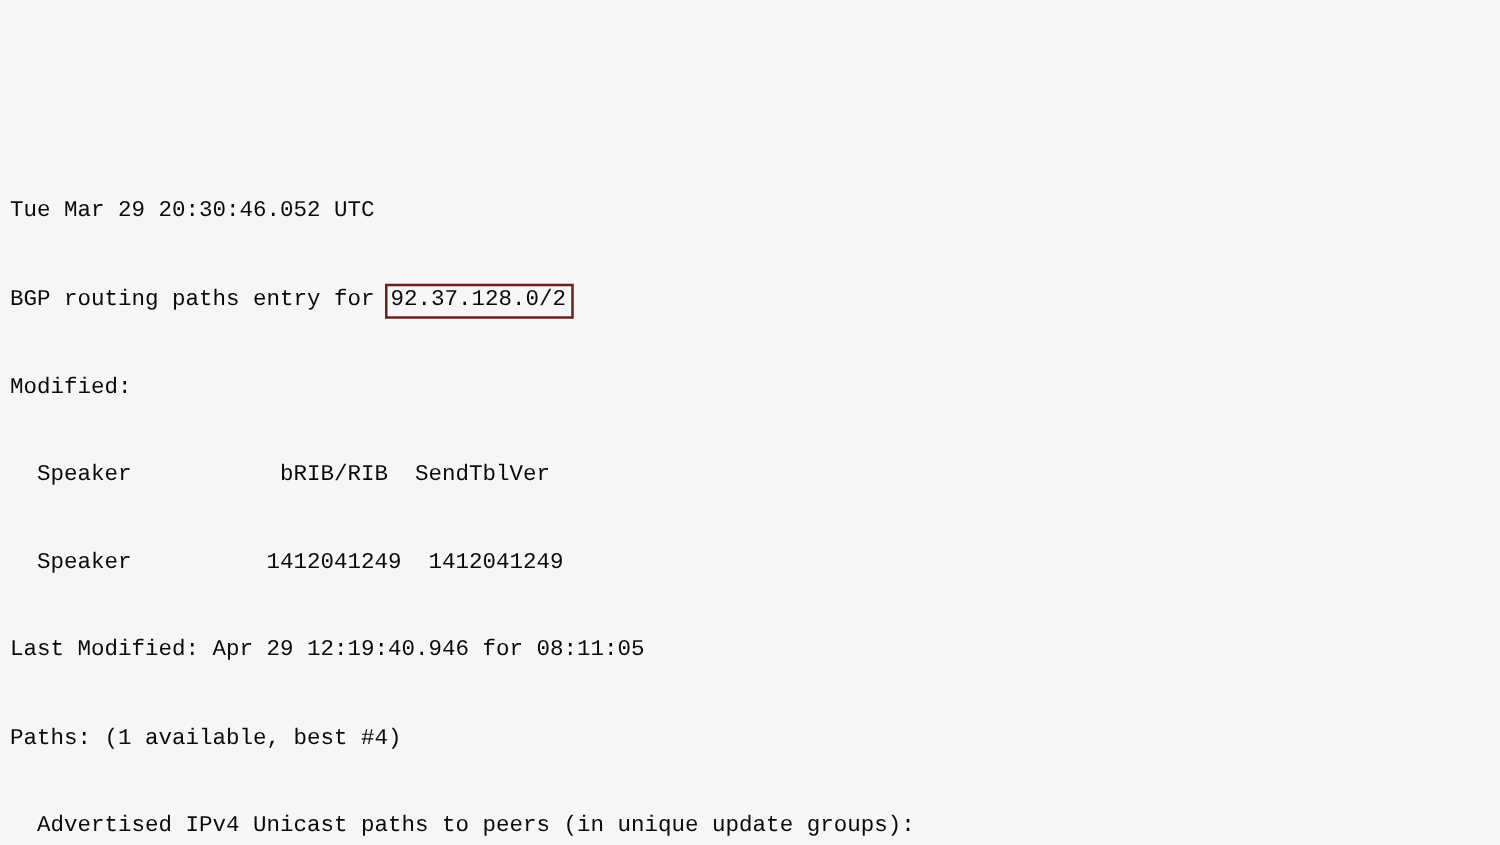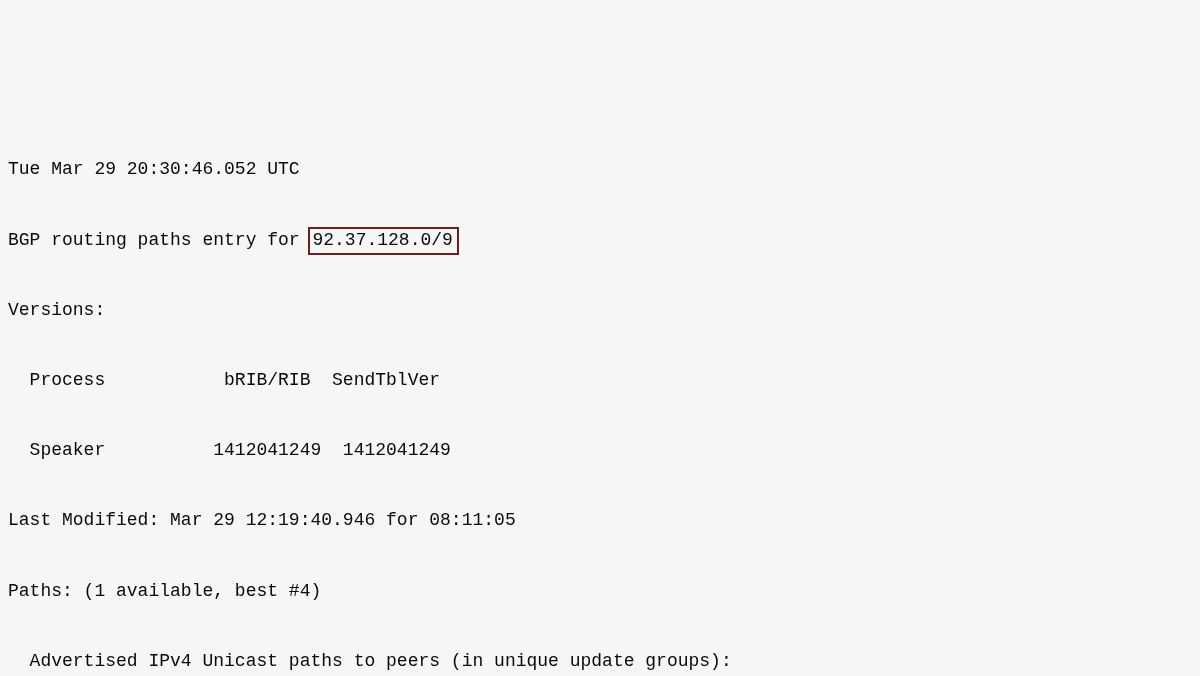--- a/index.html
+++ b/index.html
@@ -21,25 +21,25 @@
       line-height: 1.3;
       margin-left: -2px;
     }
   </style>
 </head>
 <body>
 
 
 
 <div class="line">Tue Mar 29 20:30:46.052 UTC</div>
-<div class="line"><span>BGP routing paths entry for </span><span class="boxed">92.37.128.0/9</span></div>
-<div class="line">Versions:</div>
-<div class="line">  Process           bRIB/RIB  SendTblVer</div>
+<div class="line"><span>BGP routing paths entry for </span><span class="boxed">92.37.128.0/2</span></div>
+<div class="line">Modified:</div>
+<div class="line">  Speaker           bRIB/RIB  SendTblVer</div>
 <div class="line">  Speaker          1412041249  1412041249</div>
-<div class="line">Last Modified: Mar 29 12:19:40.946 for 08:11:05</div>
+<div class="line">Last Modified: Apr 29 12:19:40.946 for 08:11:05</div>
 <div class="line">Paths: (1 available, best #4)</div>
 <div class="line">  Advertised IPv4 Unicast paths to peers (in unique update groups):</div>
 
 
 
 
 
 
 
 

